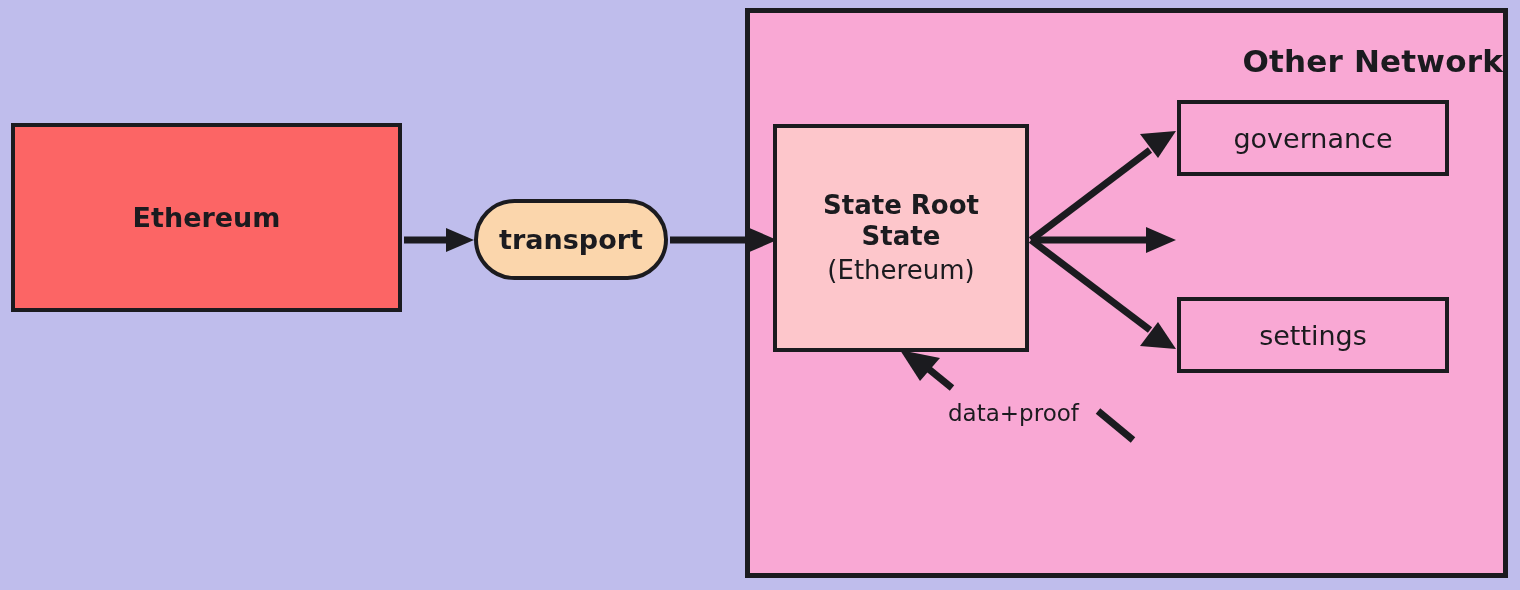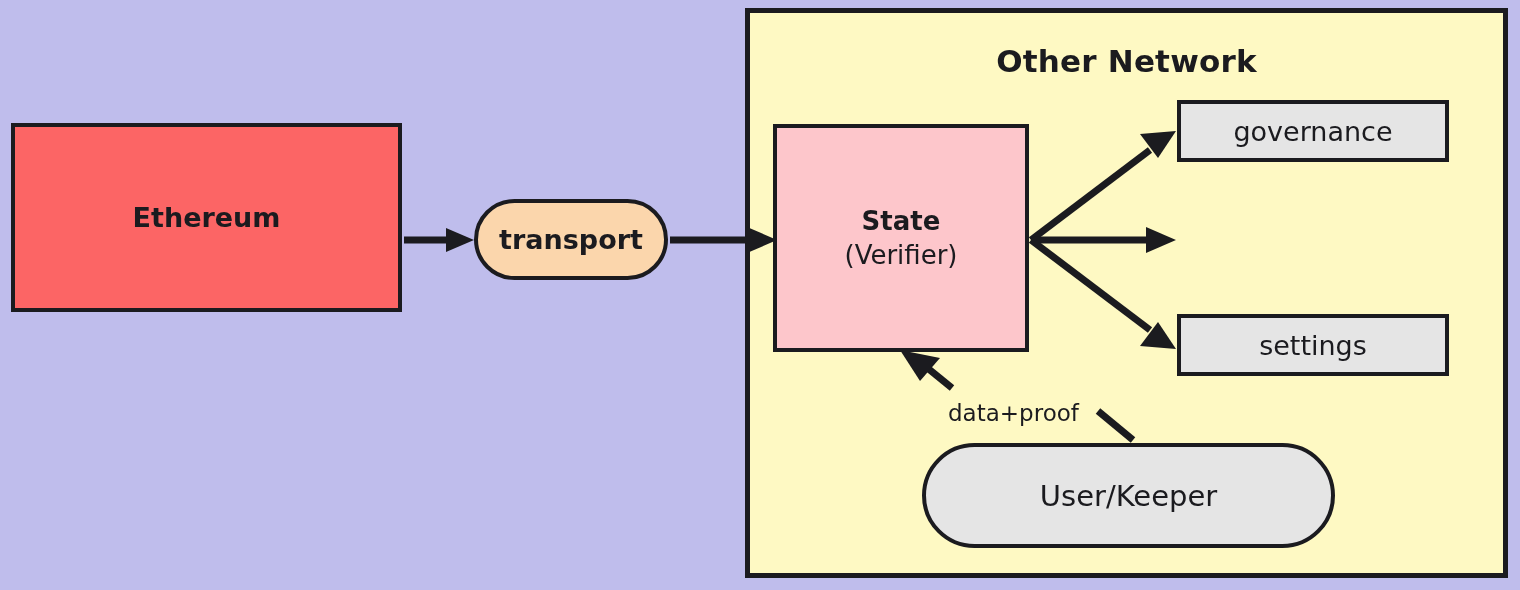--- a/index.html
+++ b/index.html
@@ -26,24 +26,25 @@
     color: #1b1b1f;
     border: 4px solid #1b1b1f;
     z-index: 5;
   }
   
   #group-other-network {
     left: 745px;
     top: 8px;
     width: 763px;
     height: 570px;
-    background: #fef9c3;
+    background: #f9a8d4;
     border: 5px solid #1b1b1f;
     z-index: 1;
     justify-content: flex-start;
+    align-items: flex-end;
   }
   #group-other-network-title {
     margin-top: 30px;
     font-size: 31px;
     font-weight: bold;
     letter-spacing: .2px;
   }
   
   #node-ethereum {
     left: 11px;
@@ -74,27 +75,27 @@
     background: #fdc6cb;
     font-size: 26px;
     line-height: 1.18;
   }
   #node-state-root-oracle .title-line { font-weight: bold; }
   #node-state-root-oracle .sub-line { font-weight: normal; margin-top: 3px; }
   
   .leaf-box {
     left: 1177px;
     width: 272px;
-    height: 62px;
-    background: #e5e5e5;
+    height: 76px;
+    background: #f9a8d4;
     font-size: 27px;
   }
   #node-governance { top: 100px; }
   #node-token-price { top: 202px; }
-  #node-settings { top: 314px; }
+  #node-settings { top: 297px; }
   
   #node-user-keeper {
     left: 922px;
     top: 443px;
     width: 413px;
     height: 105px;
     background: #e5e5e5;
     border-radius: 53px;
     font-size: 29px;
   }
@@ -167,30 +168,28 @@
 
   <div class="node" id="node-ethereum">
     <span>Ethereum</span>
   </div>
 
   <div class="node" id="node-transport">
     <span>transport</span>
   </div>
 
   <div class="node" id="node-state-root-oracle">
+    <span class="title-line">State Root</span>
     <span class="title-line">State</span>
-    <span class="sub-line">(Verifier)</span>
+    <span class="sub-line">(Ethereum)</span>
   </div>
 
   <div class="node leaf-box" id="node-governance">
     <span>governance</span>
   </div>
 
 
   <div class="node leaf-box" id="node-settings">
     <span>settings</span>
   </div>
 
-  <div class="node" id="node-user-keeper">
-    <span>User/Keeper</span>
-  </div>
 
 </div>
 
 </body></html>

